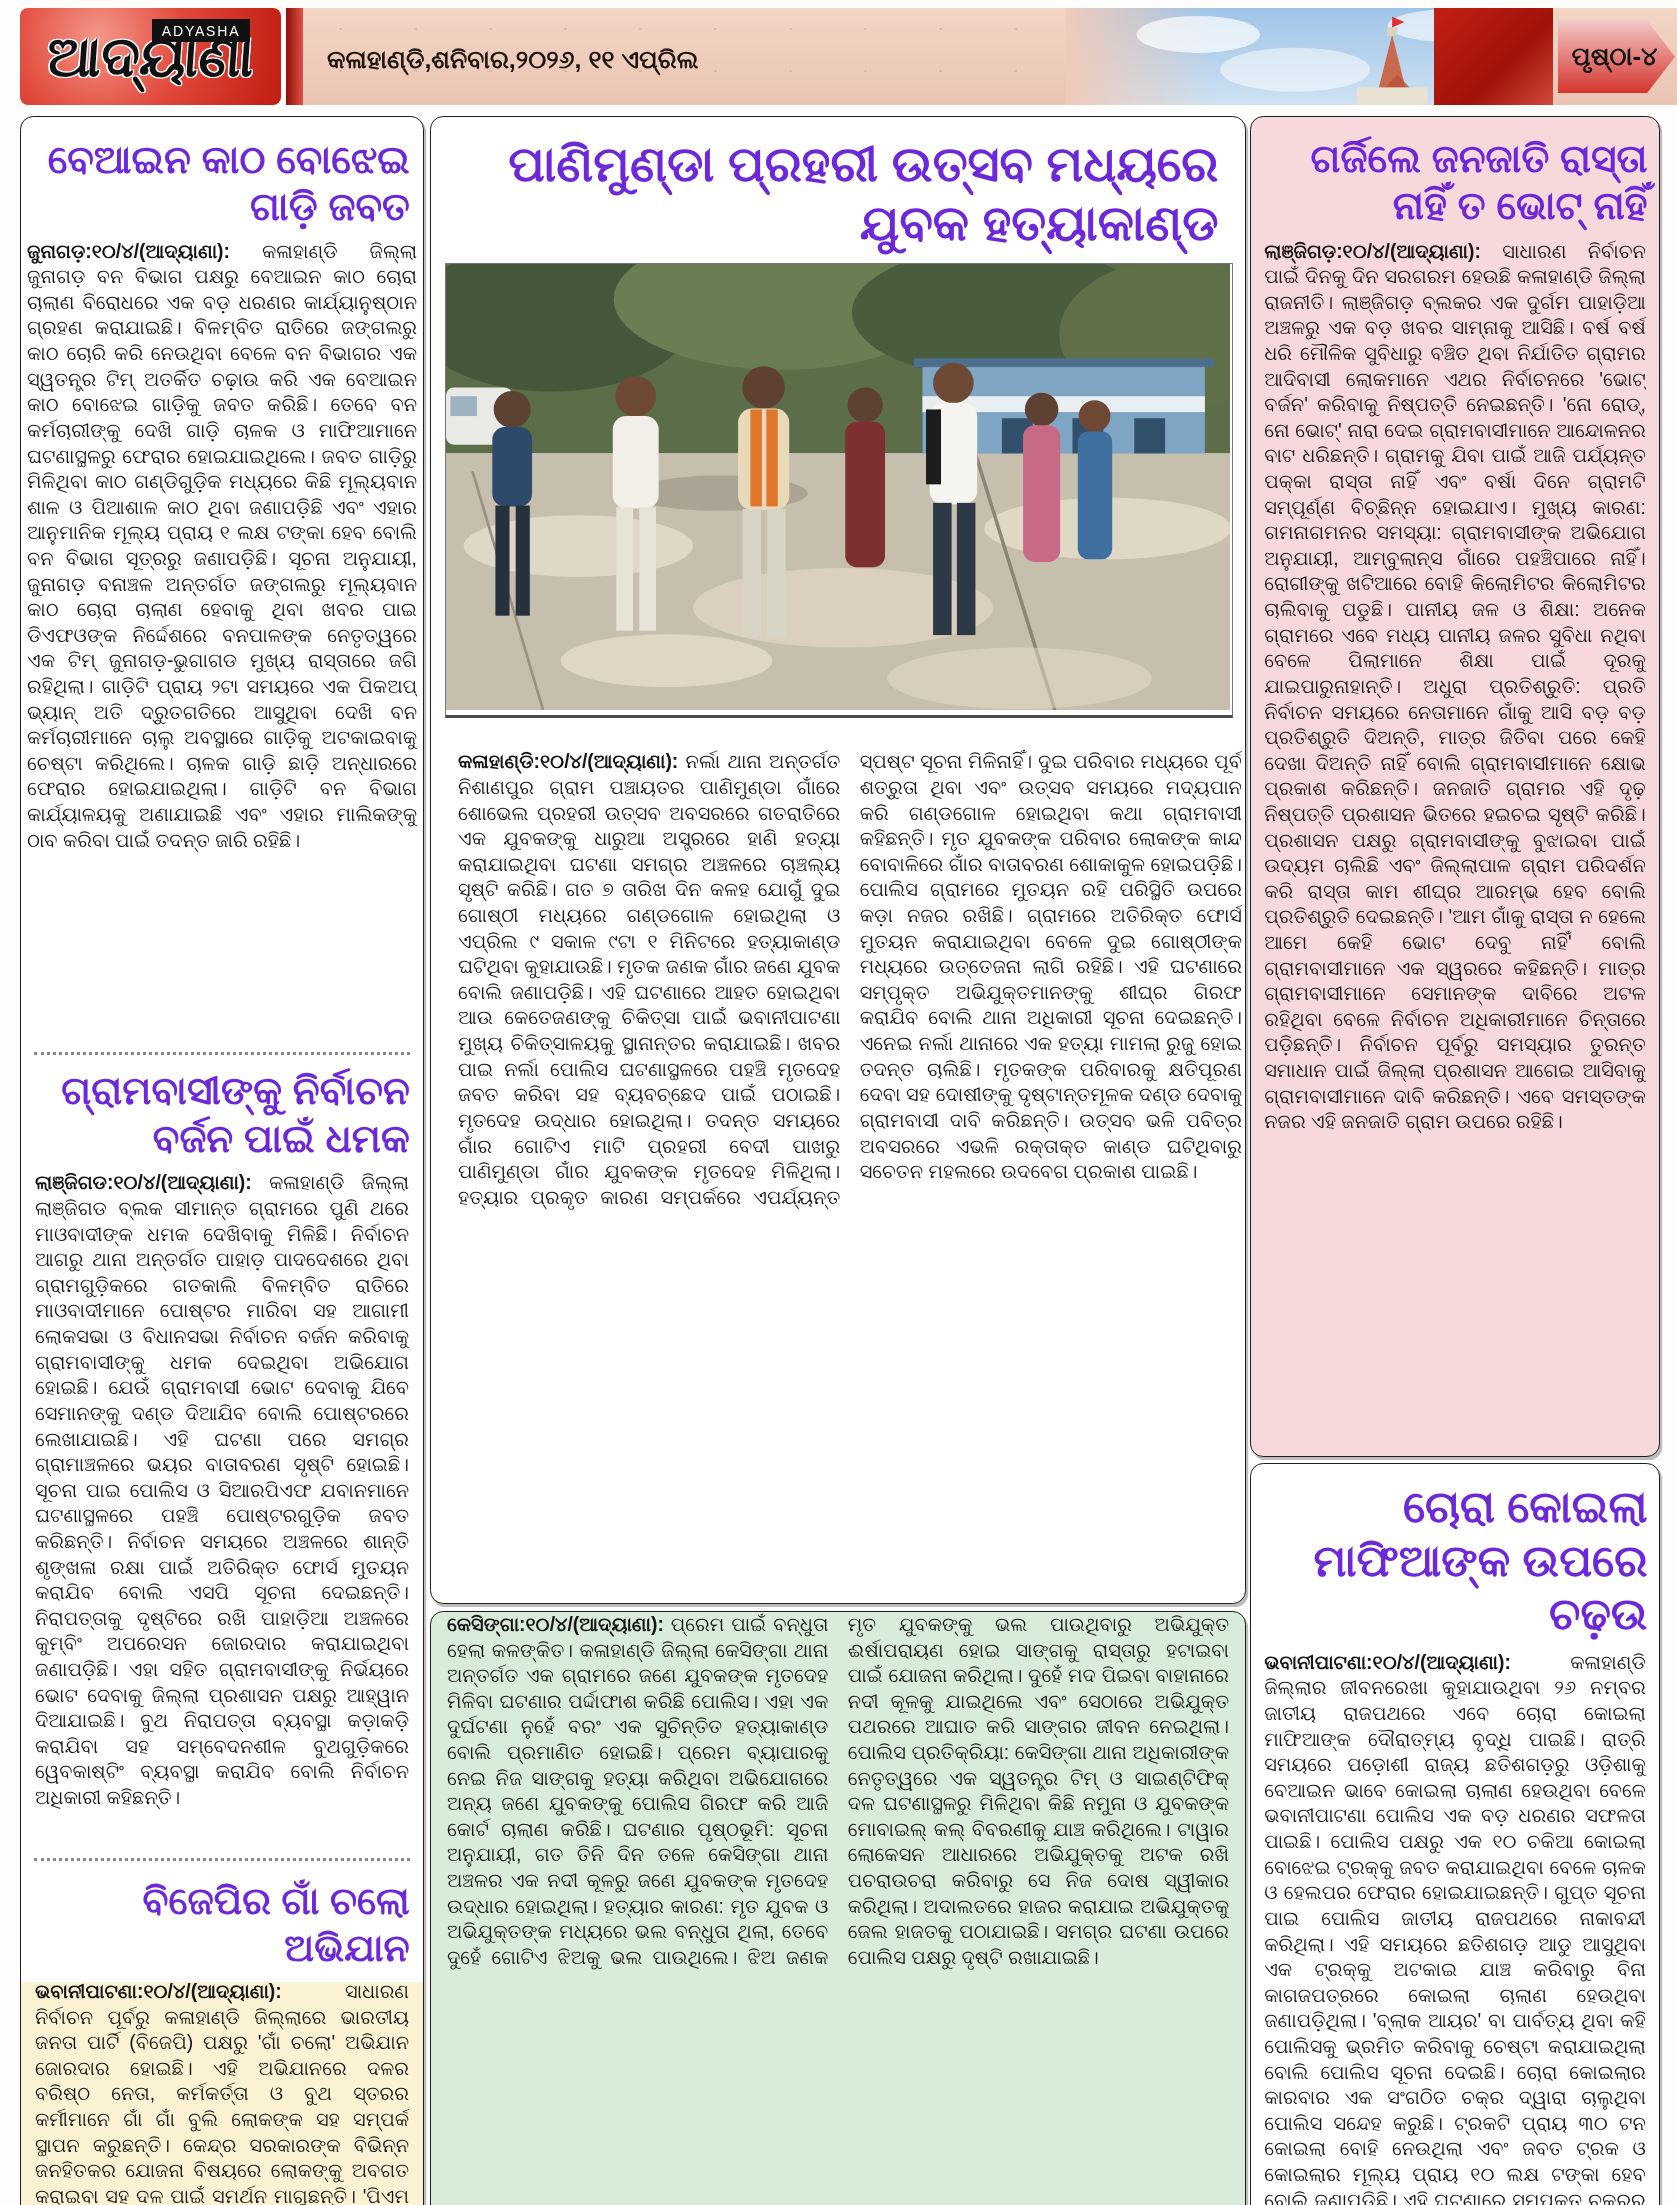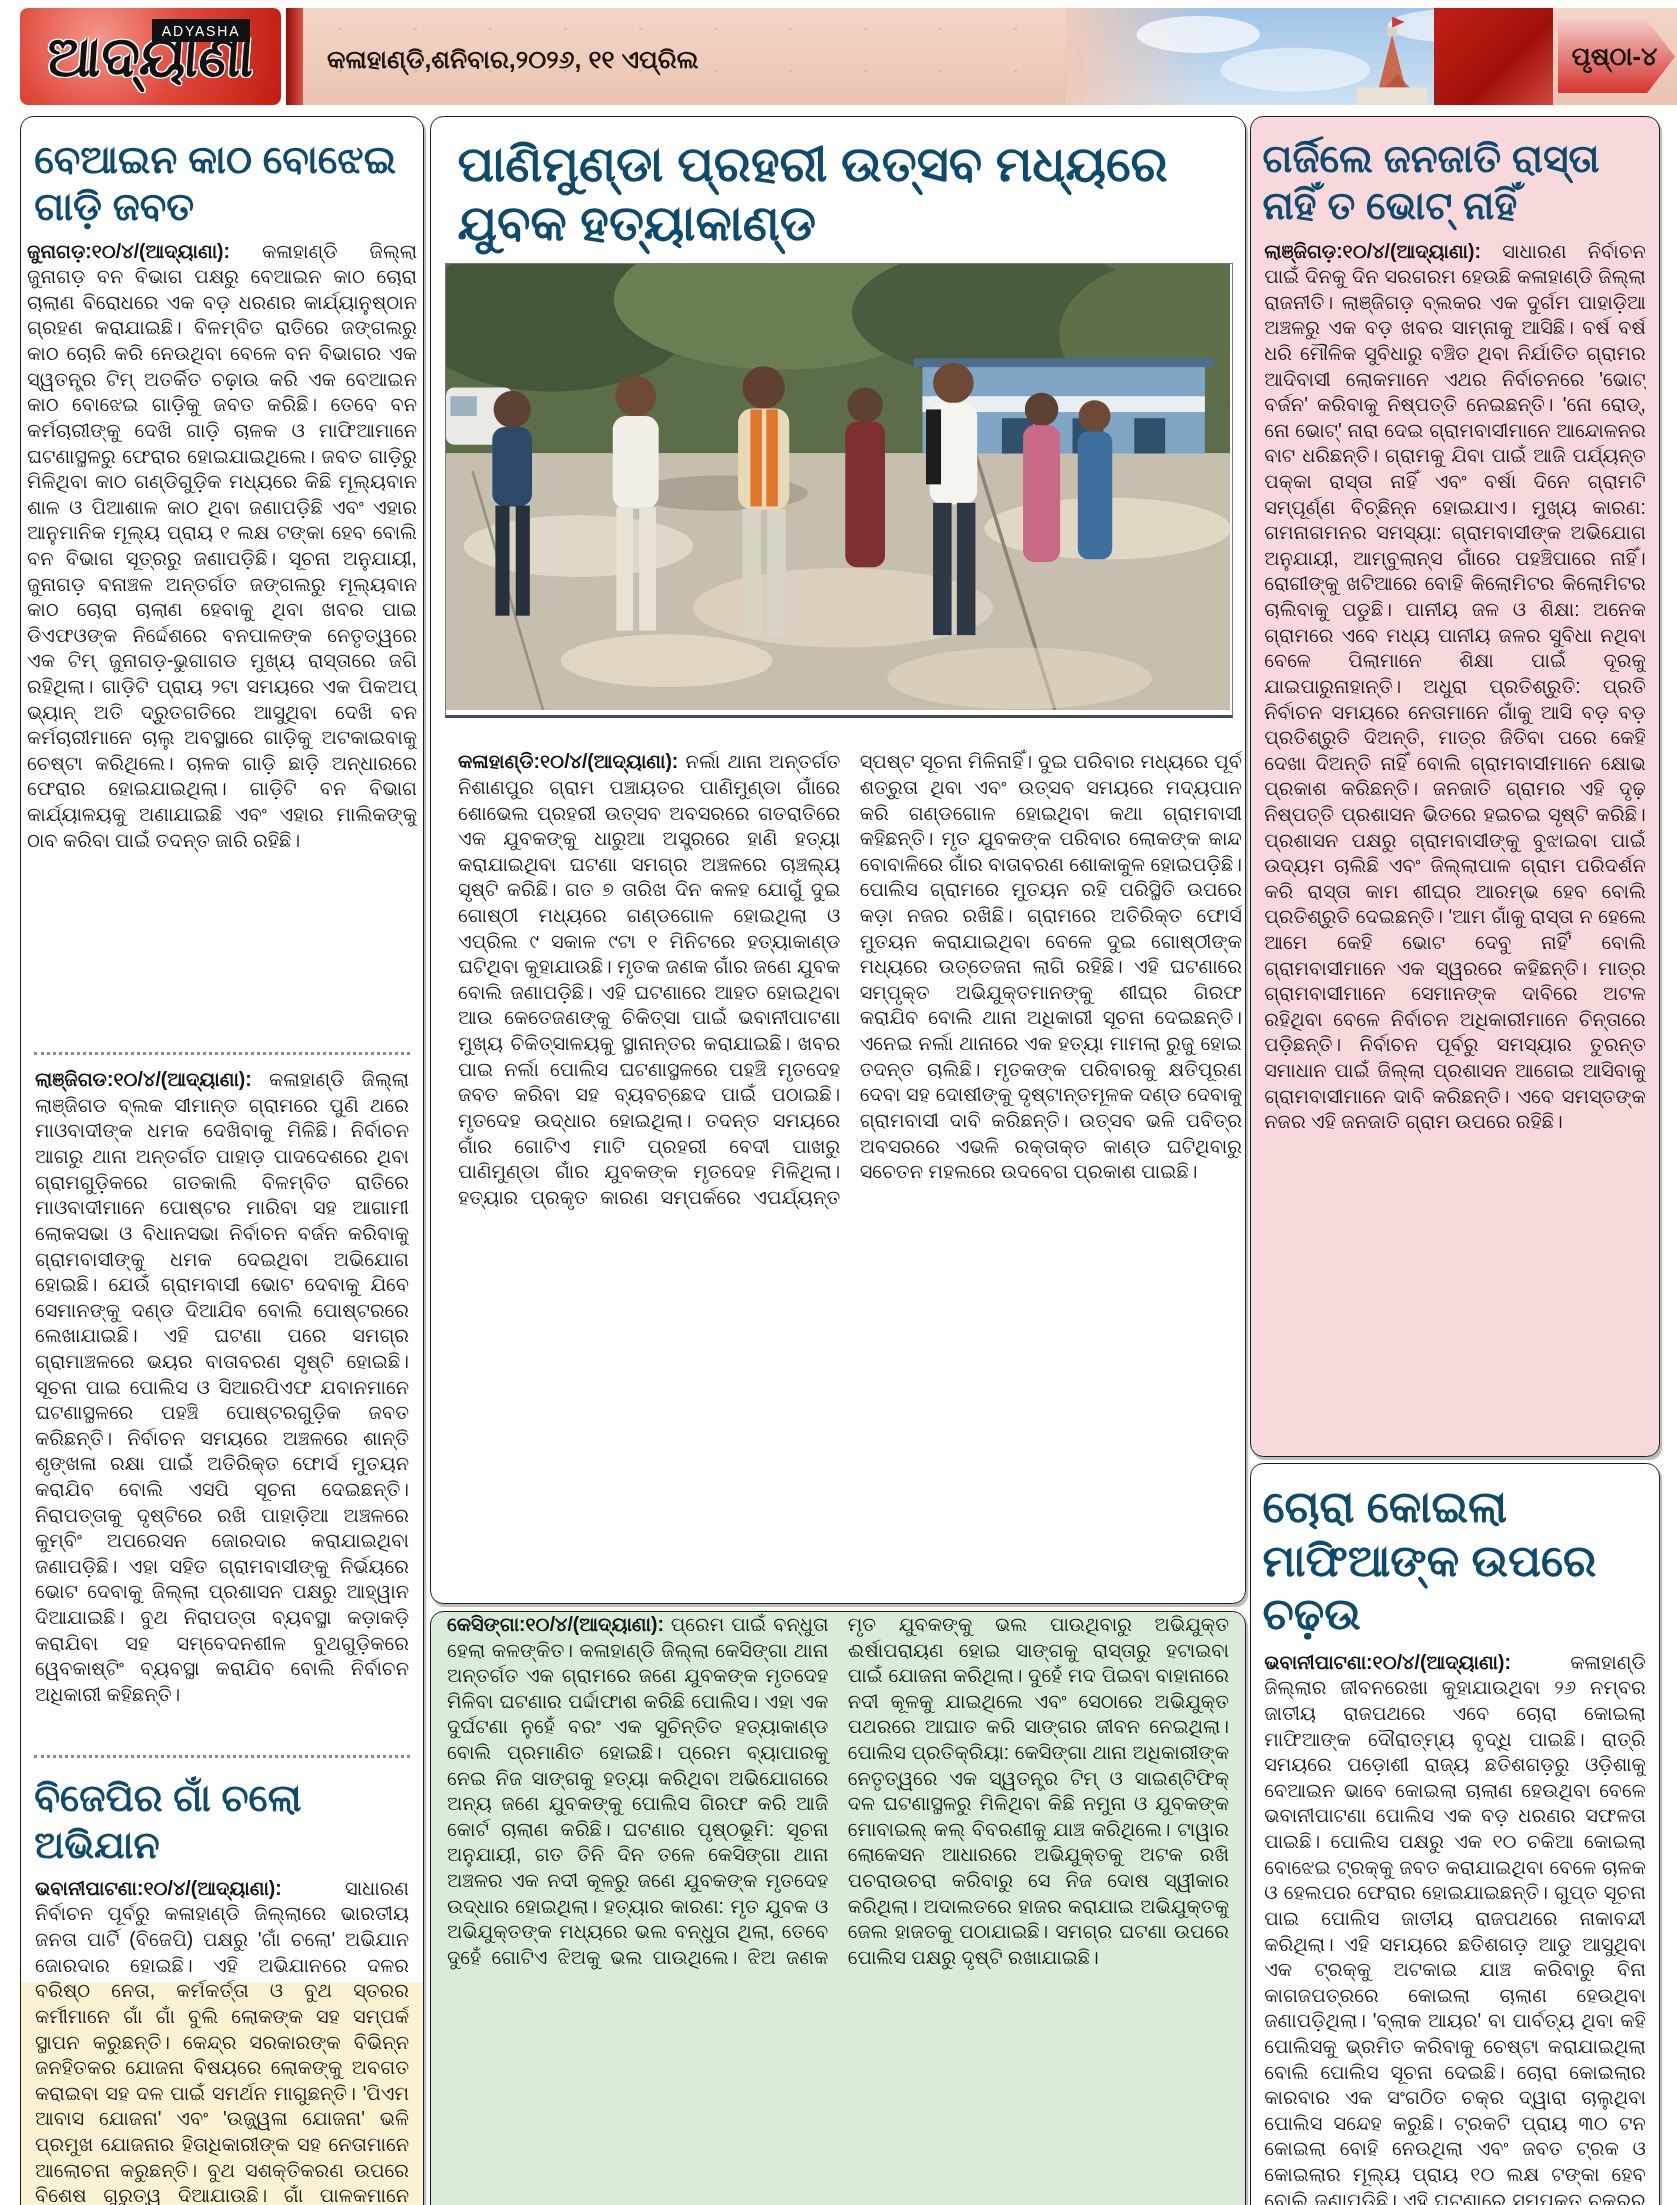--- a/index.html
+++ b/index.html
@@ -32,21 +32,21 @@
   #red-block{position:absolute;left:1131px;top:0;width:119px;height:97px;
       background:linear-gradient(135deg,#c22017,#a01109 60%,#d14a3c);}
   #page-badge{position:absolute;left:1255px;top:12.3px;width:117px;height:73px;
       clip-path:polygon(0 0,76% 0,100% 50%,76% 100%,0 100%);
       background:linear-gradient(180deg,#f2c9c9,#d5362e);
       display:flex;align-items:center;justify-content:flex-end;}
   #page-badge span{font-size:25.6px;font-weight:900;color:#151515;margin-right:17.6px;}
   
   .abox{position:absolute;border:1.3px solid #1d1d1d;border-radius:13.2px;background:#fff;
         box-shadow:2.2px 3.1px 0 rgba(110,110,110,.45);overflow:hidden;}
-  .headline{font-weight:900;color:#0c4a6e;text-align:left;line-height:1.22;}
+  .headline{font-weight:900;color:#6d28d9;text-align:right;line-height:1.22;}
   .dateline{font-weight:800;}
   .bodytext{font-size:19.4px;line-height:1.32;text-align:justify;color:#151515;
             word-break:break-word;overflow:hidden;}
   .sep{border:none;border-top:3.1px dotted #8a8a8a;margin:12.3px 13.2px;}
   .twocol{column-count:2;column-gap:19.4px;}
   
   #col-left{left:20px;top:116px;width:402px;height:2597px;}
   #l1-head{margin:18.5px 13.2px 8px;font-size:39px;}
   #l1-body{margin:0 6px;height:801px;}
   #l2-head{margin:11.5px 13.2px 8px;font-size:39px;}
@@ -105,20 +105,21 @@
     </div>
   </div>
 
   <div class="abox" id="col-left">
     <div id="left3-bg"></div>
 
     <div class="headline" id="l1-head">ବେଆଇନ କାଠ ବୋଝେଇ ଗାଡ଼ି ଜବତ</div>
     <p class="bodytext" id="l1-body"><span class="dateline">ଜୁନାଗଡ଼:୧୦/୪/(ଆଦ୍ୟାଣା):</span> <span>କଳାହାଣ୍ଡି ଜିଲ୍ଲା ଜୁନାଗଡ଼ ବନ ବିଭାଗ ପକ୍ଷରୁ ବେଆଇନ କାଠ ଚୋରା ଚାଲାଣ ବିରୋଧରେ ଏକ ବଡ଼ ଧରଣର କାର୍ଯ୍ୟାନୁଷ୍ଠାନ ଗ୍ରହଣ କରାଯାଇଛି। ବିଳମ୍ବିତ ରାତିରେ ଜଙ୍ଗଲରୁ କାଠ ଚୋରି କରି ନେଉଥିବା ବେଳେ ବନ ବିଭାଗର ଏକ ସ୍ୱତନ୍ତ୍ର ଟିମ୍ ଅତର୍କିତ ଚଢ଼ାଉ କରି ଏକ ବେଆଇନ କାଠ ବୋଝେଇ ଗାଡ଼ିକୁ ଜବତ କରିଛି। ତେବେ ବନ କର୍ମଚାରୀଙ୍କୁ ଦେଖି ଗାଡ଼ି ଚାଳକ ଓ ମାଫିଆମାନେ ଘଟଣାସ୍ଥଳରୁ ଫେରାର ହୋଇଯାଇଥିଲେ। ଜବତ ଗାଡ଼ିରୁ ମିଳିଥିବା କାଠ ଗଣ୍ଡିଗୁଡ଼ିକ ମଧ୍ୟରେ କିଛି ମୂଲ୍ୟବାନ ଶାଳ ଓ ପିଆଶାଳ କାଠ ଥିବା ଜଣାପଡ଼ିଛି ଏବଂ ଏହାର ଆନୁମାନିକ ମୂଲ୍ୟ ପ୍ରାୟ ୧ ଲକ୍ଷ ଟଙ୍କା ହେବ ବୋଲି ବନ ବିଭାଗ ସୂତ୍ରରୁ ଜଣାପଡ଼ିଛି। ସୂଚନା ଅନୁଯାୟୀ, ଜୁନାଗଡ଼ ବନାଞ୍ଚଳ ଅନ୍ତର୍ଗତ ଜଙ୍ଗଲରୁ ମୂଲ୍ୟବାନ କାଠ ଚୋରା ଚାଲାଣ ହେବାକୁ ଥିବା ଖବର ପାଇ ଡିଏଫଓଙ୍କ ନିର୍ଦ୍ଦେଶରେ ବନପାଳଙ୍କ ନେତୃତ୍ୱରେ ଏକ ଟିମ୍ ଜୁନାଗଡ଼-ଭୁଗାଗଡ ମୁଖ୍ୟ ରାସ୍ତାରେ ଜଗି ରହିଥିଲା। ଗାଡ଼ିଟି ପ୍ରାୟ ୨ଟା ସମୟରେ ଏକ ପିକଅପ୍ ଭ୍ୟାନ୍ ଅତି ଦ୍ରୁତଗତିରେ ଆସୁଥିବା ଦେଖି ବନ କର୍ମଚାରୀମାନେ ଚାଲୁ ଅବସ୍ଥାରେ ଗାଡ଼ିକୁ ଅଟକାଇବାକୁ ଚେଷ୍ଟା କରିଥିଲେ। ଚାଳକ ଗାଡ଼ି ଛାଡ଼ି ଅନ୍ଧାରରେ ଫେରାର ହୋଇଯାଇଥିଲା। ଗାଡ଼ିଟି ବନ ବିଭାଗ କାର୍ଯ୍ୟାଳୟକୁ ଅଣାଯାଇଛି ଏବଂ ଏହାର ମାଲିକଙ୍କୁ ଠାବ କରିବା ପାଇଁ ତଦନ୍ତ ଜାରି ରହିଛି।</span></p>
     <hr class="sep">
 
+    <div class="headline" id="l2-head">ଗ୍ରାମବାସୀଙ୍କୁ ନିର୍ବାଚନ ବର୍ଜନ ପାଇଁ ଧମକ</div>
     <p class="bodytext" id="l2-body"><span class="dateline">ଲାଞ୍ଜିଗଡ:୧୦/୪/(ଆଦ୍ୟାଣା):</span> <span>କଳାହାଣ୍ଡି ଜିଲ୍ଲା ଲାଞ୍ଜିଗଡ ବ୍ଲକ ସୀମାନ୍ତ ଗ୍ରାମରେ ପୁଣି ଥରେ ମାଓବାଦୀଙ୍କ ଧମକ ଦେଖିବାକୁ ମିଳିଛି। ନିର୍ବାଚନ ଆଗରୁ ଥାନା ଅନ୍ତର୍ଗତ ପାହାଡ଼ ପାଦଦେଶରେ ଥିବା ଗ୍ରାମଗୁଡ଼ିକରେ ଗତକାଲି ବିଳମ୍ବିତ ରାତିରେ ମାଓବାଦୀମାନେ ପୋଷ୍ଟର ମାରିବା ସହ ଆଗାମୀ ଲୋକସଭା ଓ ବିଧାନସଭା ନିର୍ବାଚନ ବର୍ଜନ କରିବାକୁ ଗ୍ରାମବାସୀଙ୍କୁ ଧମକ ଦେଇଥିବା ଅଭିଯୋଗ ହୋଇଛି। ଯେଉଁ ଗ୍ରାମବାସୀ ଭୋଟ ଦେବାକୁ ଯିବେ ସେମାନଙ୍କୁ ଦଣ୍ଡ ଦିଆଯିବ ବୋଲି ପୋଷ୍ଟରରେ ଲେଖାଯାଇଛି। ଏହି ଘଟଣା ପରେ ସମଗ୍ର ଗ୍ରାମାଞ୍ଚଳରେ ଭୟର ବାତାବରଣ ସୃଷ୍ଟି ହୋଇଛି। ସୂଚନା ପାଇ ପୋଲିସ ଓ ସିଆରପିଏଫ ଯବାନମାନେ ଘଟଣାସ୍ଥଳରେ ପହଞ୍ଚି ପୋଷ୍ଟରଗୁଡ଼ିକ ଜବତ କରିଛନ୍ତି। ନିର୍ବାଚନ ସମୟରେ ଅଞ୍ଚଳରେ ଶାନ୍ତି ଶୃଙ୍ଖଳା ରକ୍ଷା ପାଇଁ ଅତିରିକ୍ତ ଫୋର୍ସ ମୁତୟନ କରାଯିବ ବୋଲି ଏସପି ସୂଚନା ଦେଇଛନ୍ତି। ନିରାପତ୍ତାକୁ ଦୃଷ୍ଟିରେ ରଖି ପାହାଡ଼ିଆ ଅଞ୍ଚଳରେ କୁମ୍ବିଂ ଅପରେସନ ଜୋରଦାର କରାଯାଇଥିବା ଜଣାପଡ଼ିଛି। ଏହା ସହିତ ଗ୍ରାମବାସୀଙ୍କୁ ନିର୍ଭୟରେ ଭୋଟ ଦେବାକୁ ଜିଲ୍ଲା ପ୍ରଶାସନ ପକ୍ଷରୁ ଆହ୍ୱାନ ଦିଆଯାଇଛି। ବୁଥ ନିରାପତ୍ତା ବ୍ୟବସ୍ଥା କଡ଼ାକଡ଼ି କରାଯିବା ସହ ସମ୍ବେଦନଶୀଳ ବୁଥଗୁଡ଼ିକରେ ୱେବକାଷ୍ଟିଂ ବ୍ୟବସ୍ଥା କରାଯିବ ବୋଲି ନିର୍ବାଚନ ଅଧିକାରୀ କହିଛନ୍ତି।</span></p>
     <hr class="sep">
 
     <div class="headline" id="l3-head">ବିଜେପିର ଗାଁ ଚଲୋ ଅଭିଯାନ</div>
     <p class="bodytext" id="l3-body"><span class="dateline">ଭବାନୀପାଟଣା:୧୦/୪/(ଆଦ୍ୟାଣା):</span> <span>ସାଧାରଣ ନିର୍ବାଚନ ପୂର୍ବରୁ କଳାହାଣ୍ଡି ଜିଲ୍ଲାରେ ଭାରତୀୟ ଜନତା ପାର୍ଟି (ବିଜେପି) ପକ୍ଷରୁ 'ଗାଁ ଚଲୋ' ଅଭିଯାନ ଜୋରଦାର ହୋଇଛି। ଏହି ଅଭିଯାନରେ ଦଳର ବରିଷ୍ଠ ନେତା, କର୍ମକର୍ତ୍ତା ଓ ବୁଥ ସ୍ତରର କର୍ମୀମାନେ ଗାଁ ଗାଁ ବୁଲି ଲୋକଙ୍କ ସହ ସମ୍ପର୍କ ସ୍ଥାପନ କରୁଛନ୍ତି। କେନ୍ଦ୍ର ସରକାରଙ୍କ ବିଭିନ୍ନ ଜନହିତକର ଯୋଜନା ବିଷୟରେ ଲୋକଙ୍କୁ ଅବଗତ କରାଇବା ସହ ଦଳ ପାଇଁ ସମର୍ଥନ ମାଗୁଛନ୍ତି। 'ପିଏମ ଆବାସ ଯୋଜନା' ଏବଂ 'ଉଜ୍ଜ୍ୱଳା ଯୋଜନା' ଭଳି ପ୍ରମୁଖ ଯୋଜନାର ହିତାଧିକାରୀଙ୍କ ସହ ନେତାମାନେ ଆଲୋଚନା କରୁଛନ୍ତି। ବୁଥ ସଶକ୍ତିକରଣ ଉପରେ ବିଶେଷ ଗୁରୁତ୍ୱ ଦିଆଯାଉଛି। ଗାଁ ପାଳକମାନେ ମଣ୍ଡଳ ସଭାପତି ଓ ଜିଲ୍ଲା ନେତୃତ୍ୱଙ୍କ ସହ ସମନ୍ୱୟ ରକ୍ଷାକରି କାର୍ଯ୍ୟକ୍ରମକୁ ସଫଳ କରାଇବାରେ ଲାଗିଛନ୍ତି। ଗାଁ ଠାରୁ ସହର ଯାଏଁ ସଂଗଠନକୁ ମଜଭୁତ କରିବା ଏହି ଅଭିଯାନର ମୂଳ ଲକ୍ଷ୍ୟ ବୋଲି ଦଳ ପକ୍ଷରୁ କୁହାଯାଇଛି। ଆଗାମୀ ଦିନରେ ଜିଲ୍ଲାର ସମସ୍ତ ବ୍ଲକରେ ଏହି ଅଭିଯାନ ଚାଲିବ ବୋଲି ଦଳ ପକ୍ଷରୁ ସୂଚନା ଦିଆଯାଇଛି।</span></p>
   </div>
 
   <div class="abox" id="c1-box">
     <div class="headline" id="c1-head">ପାଣିମୁଣ୍ଡା ପ୍ରହରୀ ଉତ୍ସବ ମଧ୍ୟରେ ଯୁବକ ହତ୍ୟାକାଣ୍ଡ</div>
     <div id="c1-photo">

